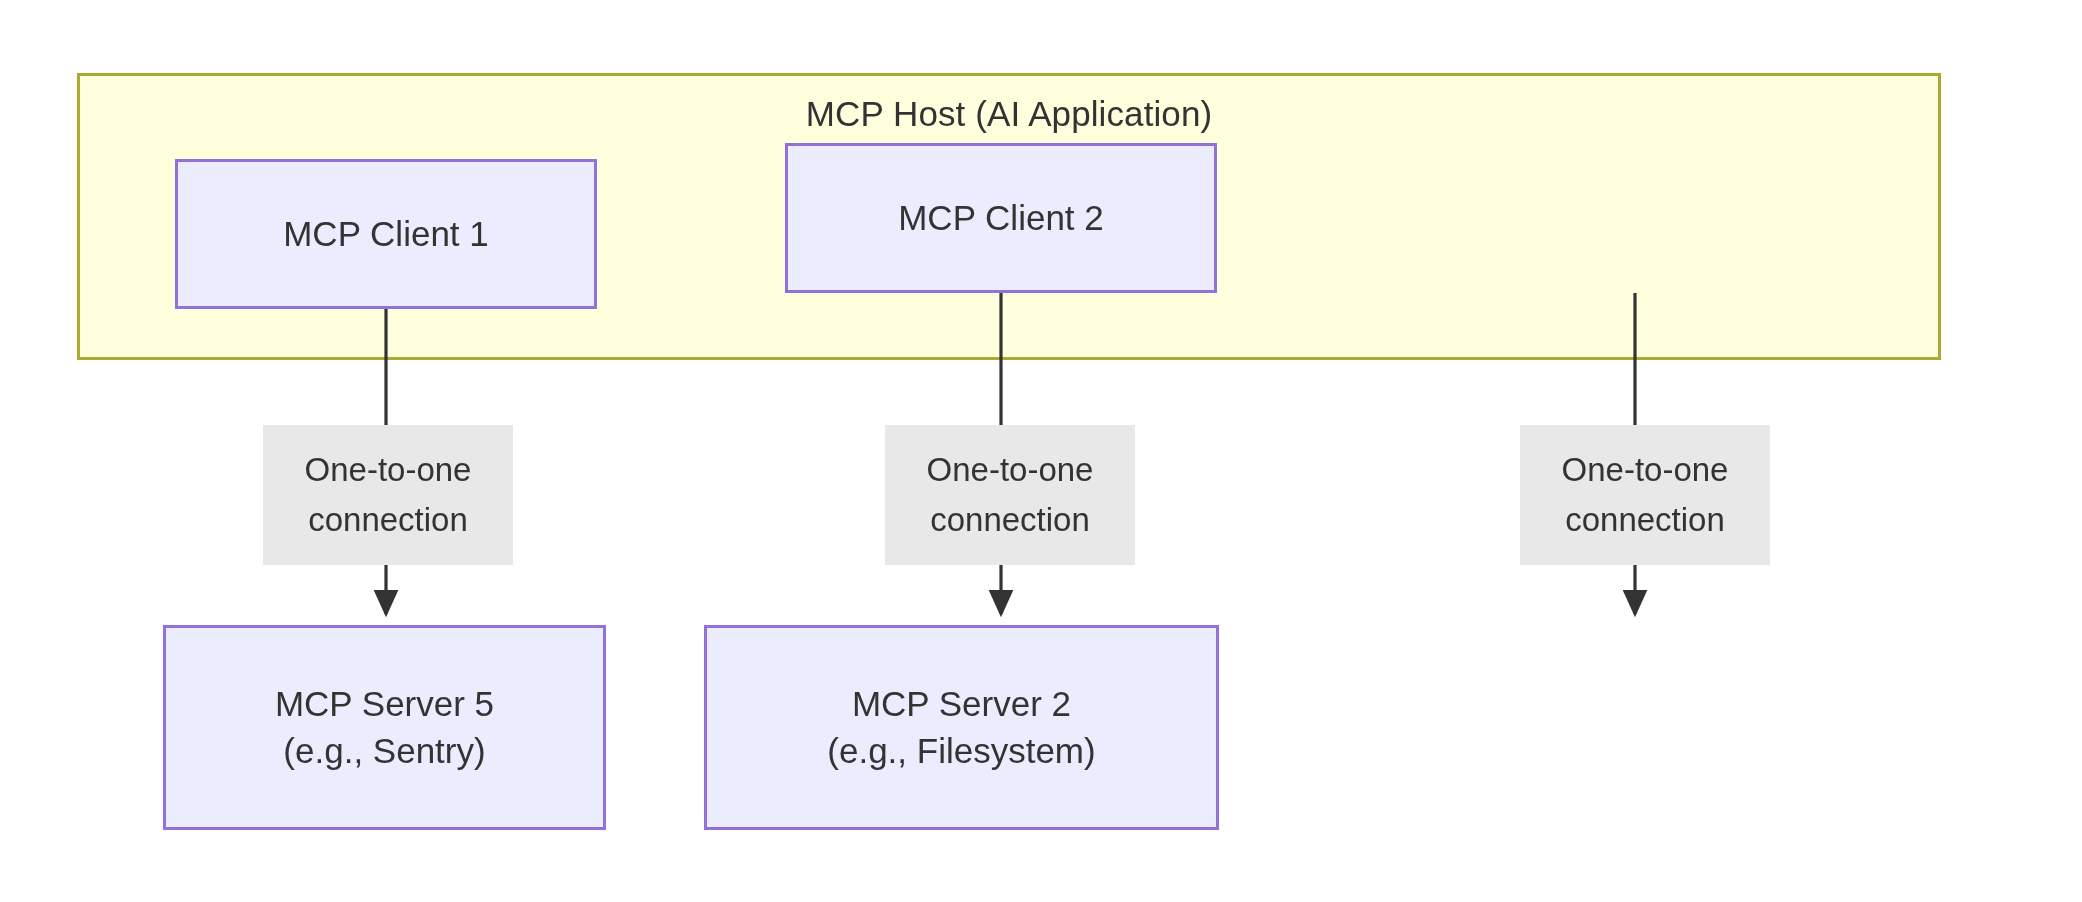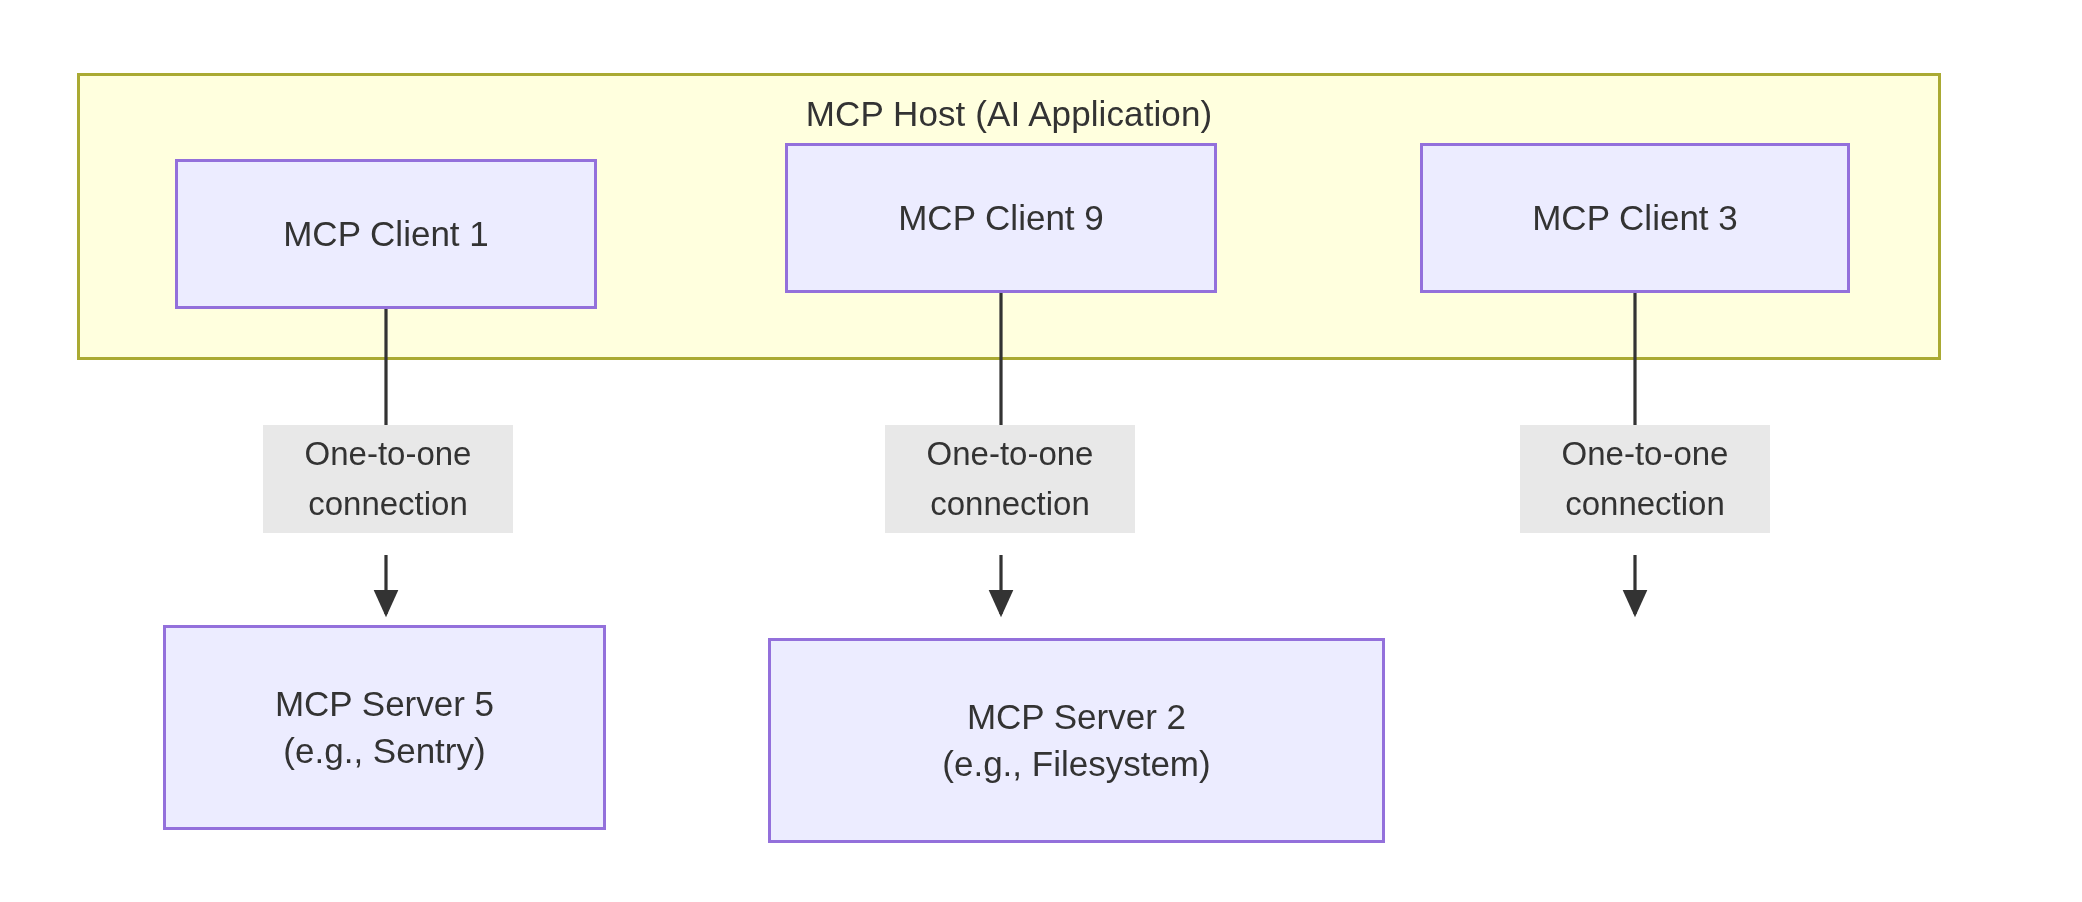--- a/index.html
+++ b/index.html
@@ -65,21 +65,21 @@
     white-space: pre-line;
   }
 
   
   .client-1 { left: 175px;  top: 143px; width: 422px; height: 150px; margin-top: 16px; }
   .client-2 { left: 785px;  top: 143px; width: 432px; height: 150px; }
   .client-3 { left: 1420px; top: 143px; width: 430px; height: 150px; }
 
   
   .server-1 { left: 163px;  top: 625px; width: 443px; height: 205px; }
-  .server-2 { left: 768px;  top: 625px; width: 617px; height: 205px; margin-top: 13px; }
+  .server-2 { left: 704px;  top: 625px; width: 515px; height: 205px; }
   .server-3 { left: 1388px; top: 625px; width: 488px; height: 205px; }
 
   
   #edges {
     position: absolute;
     left: 0;
     top: 0;
     width: 2082px;
     height: 902px;
     pointer-events: none;
@@ -87,21 +87,21 @@
 
   
   .edge-label {
     position: absolute;
     box-sizing: border-box;
     background: #e8e8e8;
     color: #333333;
     font-size: 33px;
     line-height: 1.52;
     text-align: center;
-    padding: 4px 6px;
+    padding: 20px 6px;
     white-space: pre-line;
   }
   .edge-label-1 { left: 263px;  top: 425px; width: 250px; }
   .edge-label-2 { left: 885px;  top: 425px; width: 250px; }
   .edge-label-3 { left: 1520px; top: 425px; width: 250px; }
 </style>
 </head>
 <body>
 
 <div id="stage">
@@ -127,24 +127,21 @@
 
     <g>
       <path d="M 1635,293 L 1635,425 M 1635,555 L 1635,614" stroke="#333333" stroke-width="3.2" fill="none" marker-end="url(#arrowhead)"></path>
     </g>
   </svg>
 
   <div class="node client-1">
     <span class="node-label">MCP Client 1</span>
   </div>
   <div class="node client-2">
-    <span class="node-label">MCP Client 9</span>
-  </div>
-  <div class="node client-3">
-    <span class="node-label">MCP Client 3</span>
+    <span class="node-label">MCP Client 2</span>
   </div>
 
   <div class="edge-label edge-label-1">One-to-one
 connection</div>
   <div class="edge-label edge-label-2">One-to-one
 connection</div>
   <div class="edge-label edge-label-3">One-to-one
 connection</div>
 
   <div class="node server-1">

